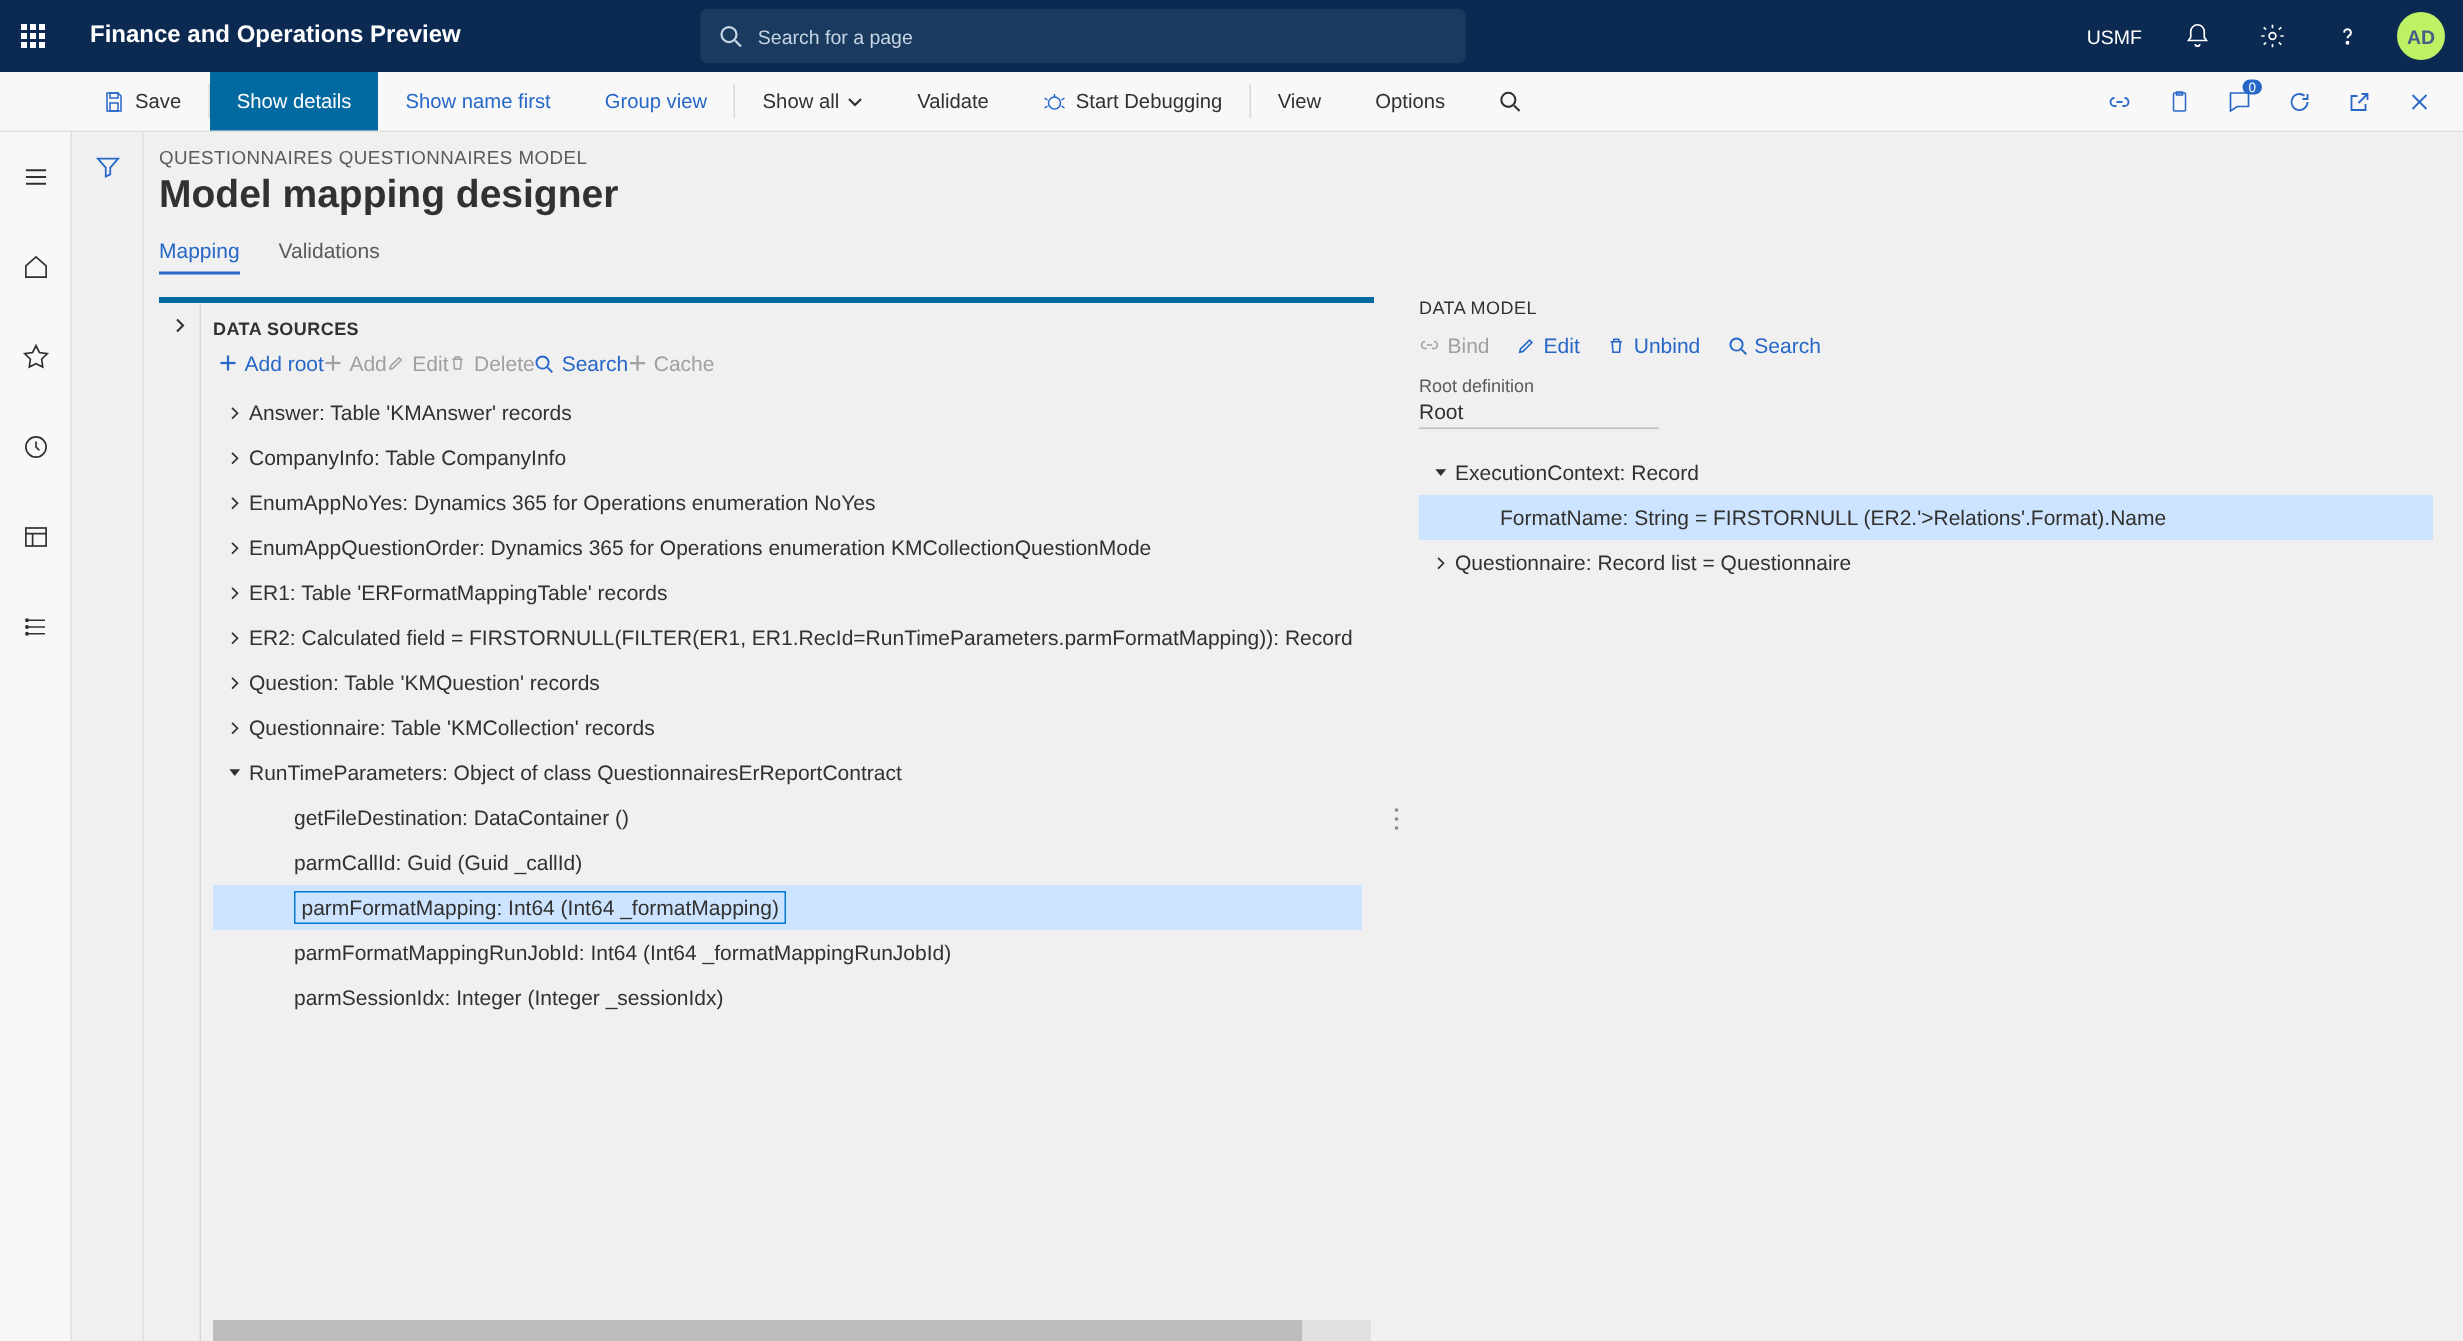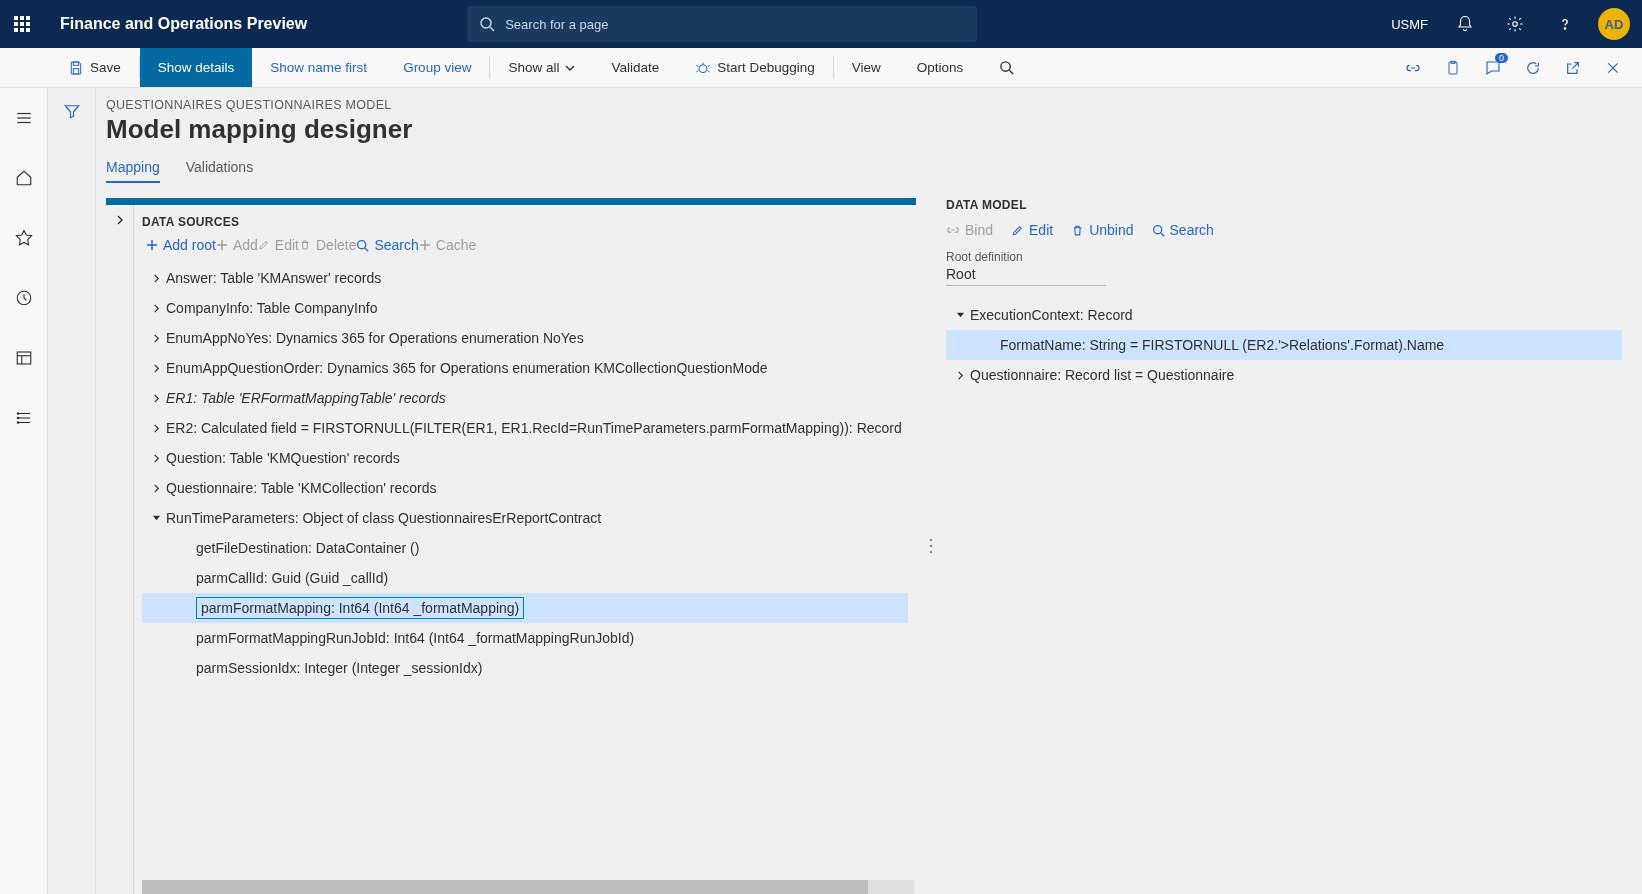--- a/index.html
+++ b/index.html
@@ -7,21 +7,21 @@
 
 
 .header { height: 48px; background: #0b2951; display: flex; align-items: center; color: #fff; padding: 0 12px; }
 .header .waffle { width: 20px; height: 20px; display: inline-flex; align-items: center; justify-content: center; margin-right: 28px; cursor: pointer; }
 .header .title { font-size: 16px; font-weight: 600; flex: 0 0 auto; }
 .header .spacer { flex: 1; }
 .header .search-box { width: 510px; height: 36px; background: #1a3a5f; border-radius: 4px; display: flex; align-items: center; padding: 0 12px; color: #c7d5e5; margin-left: 160px; }
 .header .search-box svg { width: 16px; height: 16px; margin-right: 10px; }
 .header .right { display: flex; align-items: center; gap: 16px; margin-left: auto; }
 .header .right .icon-btn { width: 34px; height: 34px; display: flex; align-items: center; justify-content: center; cursor: pointer; }
-.header .avatar { width: 32px; height: 32px; border-radius: 50%; background: #eab308; color: #4a5b8a; display: flex; align-items: center; justify-content: center; font-weight: 600; font-size: 13px; }
+.header .avatar { width: 32px; height: 32px; border-radius: 50%; background: #bef264; color: #4a5b8a; display: flex; align-items: center; justify-content: center; font-weight: 600; font-size: 13px; }
 .header .company { font-size: 13px; margin-right: 4px; }
 
 
 .cmdbar { height: 40px; background: #f8f8f8; border-bottom: 1px solid #e0e0e0; display: flex; align-items: stretch; padding-left: 50px; }
 .cmdbar .vsep { width: 1px; background: #d8d8d8; margin: 8px 0; }
 .cmdbar .cmd { display: flex; align-items: center; padding: 0 18px; cursor: pointer; font-size: 13.5px; color: #323130; gap: 6px; }
 .cmdbar .cmd.save svg { color: #2667c8; }
 .cmdbar .cmd.active { background: #0369a1; color: #fff; }
 .cmdbar .cmd.accent { color: #2667c8; }
 .cmdbar .right-icons { margin-left: auto; display: flex; align-items: center; gap: 10px; padding-right: 14px; }
@@ -40,21 +40,21 @@
 .main { flex: 1; background: #f0f0f0; padding: 10px 20px 0 10px; overflow: hidden; display: flex; flex-direction: column; }
 .breadcrumb { font-size: 12.5px; color: #5a5a5a; letter-spacing: 0.3px; margin-bottom: 2px; }
 .page-title { font-size: 26px; font-weight: 600; margin-bottom: 14px; }
 
 .tabs-row { display: flex; gap: 26px; border-bottom: 1px solid transparent; }
 .tab { font-size: 14px; padding-bottom: 6px; cursor: pointer; color: #5a5a5a; }
 .tab.active { color: #2667c8; border-bottom: 2px solid #2667c8; font-weight: 500; }
 
 .designer { flex: 1; display: flex; margin-top: 14px; overflow: hidden; gap: 0; }
 
-.left-panel { flex: 0 0 810px; border-top: 7px solid #0369a1; display: flex; }
+.left-panel { flex: 0 0 810px; border-top: 4px solid #0369a1; display: flex; }
 .collapse-strip { width: 28px; border-right: 1px solid #d8d8d8; display: flex; justify-content: center; padding-top: 10px; }
 .collapse-strip svg { color: #323130; }
 
 .ds-area { flex: 1; padding: 10px 2px 0 8px; overflow: hidden; display: flex; flex-direction: column; }
 .section-header { font-size: 12px; font-weight: 700; letter-spacing: 0.3px; margin-bottom: 8px; }
 .toolbar { display: flex; margin-bottom: 10px; padding-left: 4px; }
 .toolbar .tb { display: flex; align-items: center; gap: 5px; font-size: 14px; cursor: pointer; }
 .toolbar .tb.accent { color: #2667c8; }
 .toolbar .tb.disabled { color: #a0a0a0; cursor: default; }
 
@@ -67,21 +67,21 @@
 .tree-row .lbl { white-space: nowrap; }
 
 .tree::-webkit-scrollbar { width: 14px; height: 14px; }
 .tree::-webkit-scrollbar-thumb { background: #c0c0c0; }
 .hscroll-track { height: 14px; background: #e0e0e0; display: flex; }
 .hscroll-thumb { height: 100%; width: 94%; background: #bdbdbd; }
 
 .splitter { width: 30px; display: flex; align-items: center; justify-content: center; color: #888; cursor: col-resize; }
 
 .right-panel { flex: 1; padding-top: 0; }
-.dm-header { font-size: 12px; font-weight: 700; letter-spacing: 0.3px; margin-bottom: 10px; }
+.dm-header { font-size: 12px; font-weight: 400; letter-spacing: 0.3px; margin-bottom: 10px; }
 .dm-toolbar { display: flex; gap: 18px; margin-bottom: 12px; }
 .dm-toolbar .tb { display: flex; align-items: center; gap: 5px; font-size: 14px; color: #2667c8; cursor: pointer; }
 .dm-toolbar .tb.disabled { color: #a0a0a0; cursor: default; }
 
 .rootdef-label { font-size: 12px; color: #5a5a5a; margin-bottom: 2px; }
 .rootdef-value { font-size: 14px; border-bottom: 1px solid #bbb; width: 160px; padding-bottom: 3px; margin-bottom: 14px; }
 
 .dm-tree { }
 .dm-row { display: flex; align-items: center; min-height: 30px; font-size: 14px; padding: 3px 4px; cursor: default; }
 .dm-row .chev { width: 20px; display: inline-flex; justify-content: center; }
@@ -371,21 +371,21 @@
                 <span class="lbl">EnumAppNoYes: Dynamics 365 for Operations enumeration NoYes</span>
               </div>
               <div class="tree-row" style="padding-left: 4px;">
                 <span class="chev">
                   <svg width="9" height="9" viewBox="0 0 10 10">
                     <path d="M3 1l4 4-4 4" fill="none" stroke="currentColor" stroke-width="1.3"></path>
                   </svg>
                 </span>
                 <span class="lbl">EnumAppQuestionOrder: Dynamics 365 for Operations enumeration KMCollectionQuestionMode</span>
               </div>
-              <div class="tree-row" style="padding-left: 4px; font-style: italic;">
+              <div class="tree-row" style="padding-left: 4px;">
                 <span class="chev">
                   <svg width="9" height="9" viewBox="0 0 10 10">
                     <path d="M3 1l4 4-4 4" fill="none" stroke="currentColor" stroke-width="1.3"></path>
                   </svg>
                 </span>
                 <span class="lbl">ER1: Table 'ERFormatMappingTable' records</span>
               </div>
               <div class="tree-row" style="padding-left: 4px;">
                 <span class="chev">
                   <svg width="9" height="9" viewBox="0 0 10 10">

